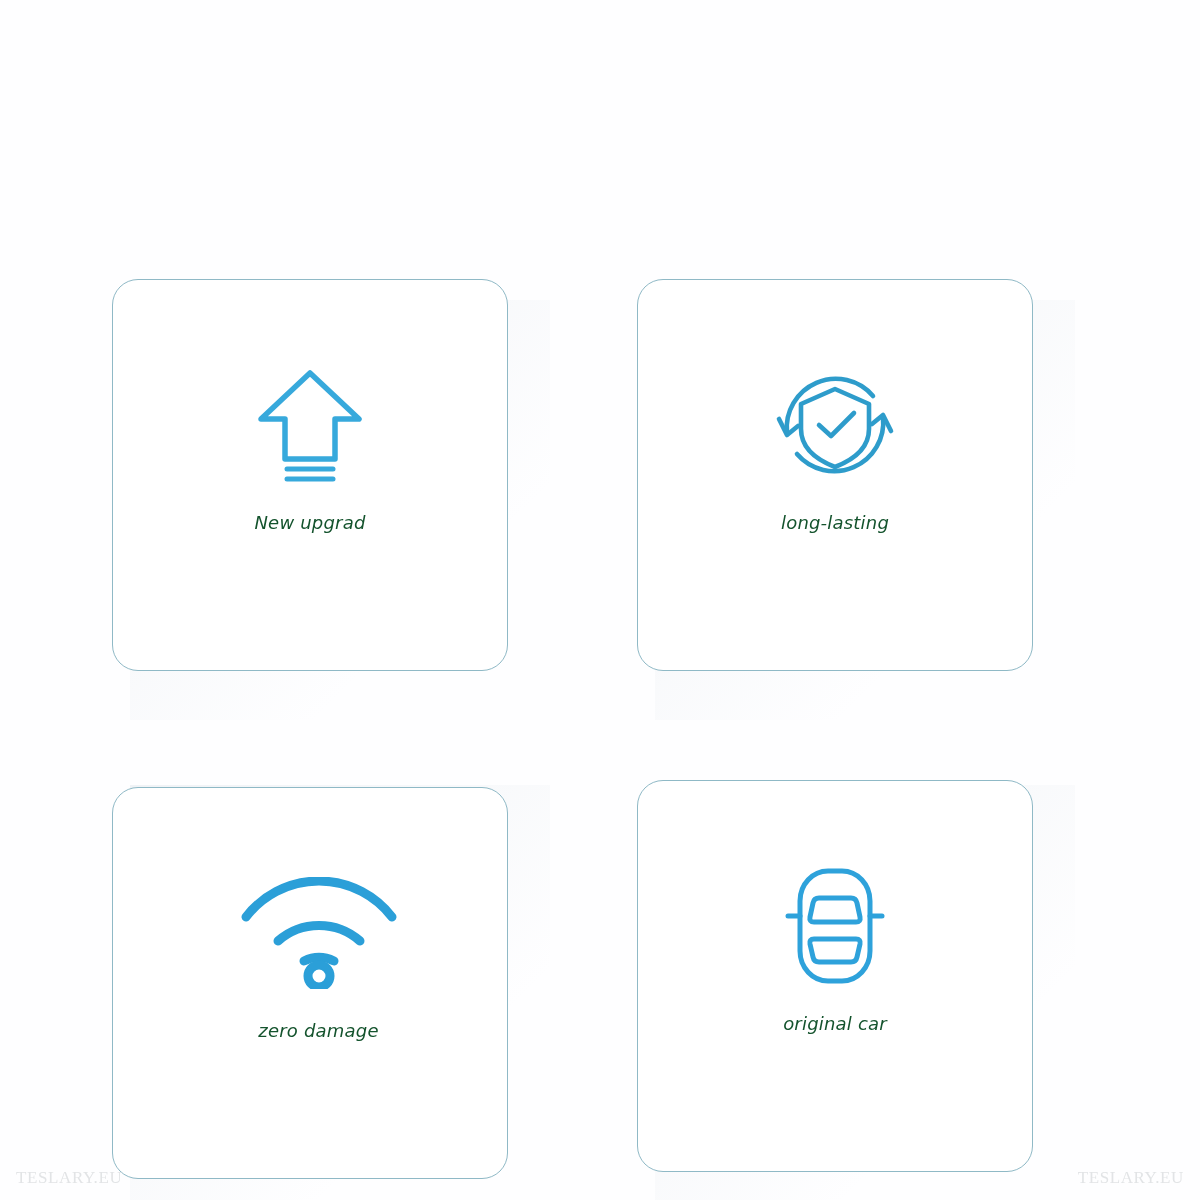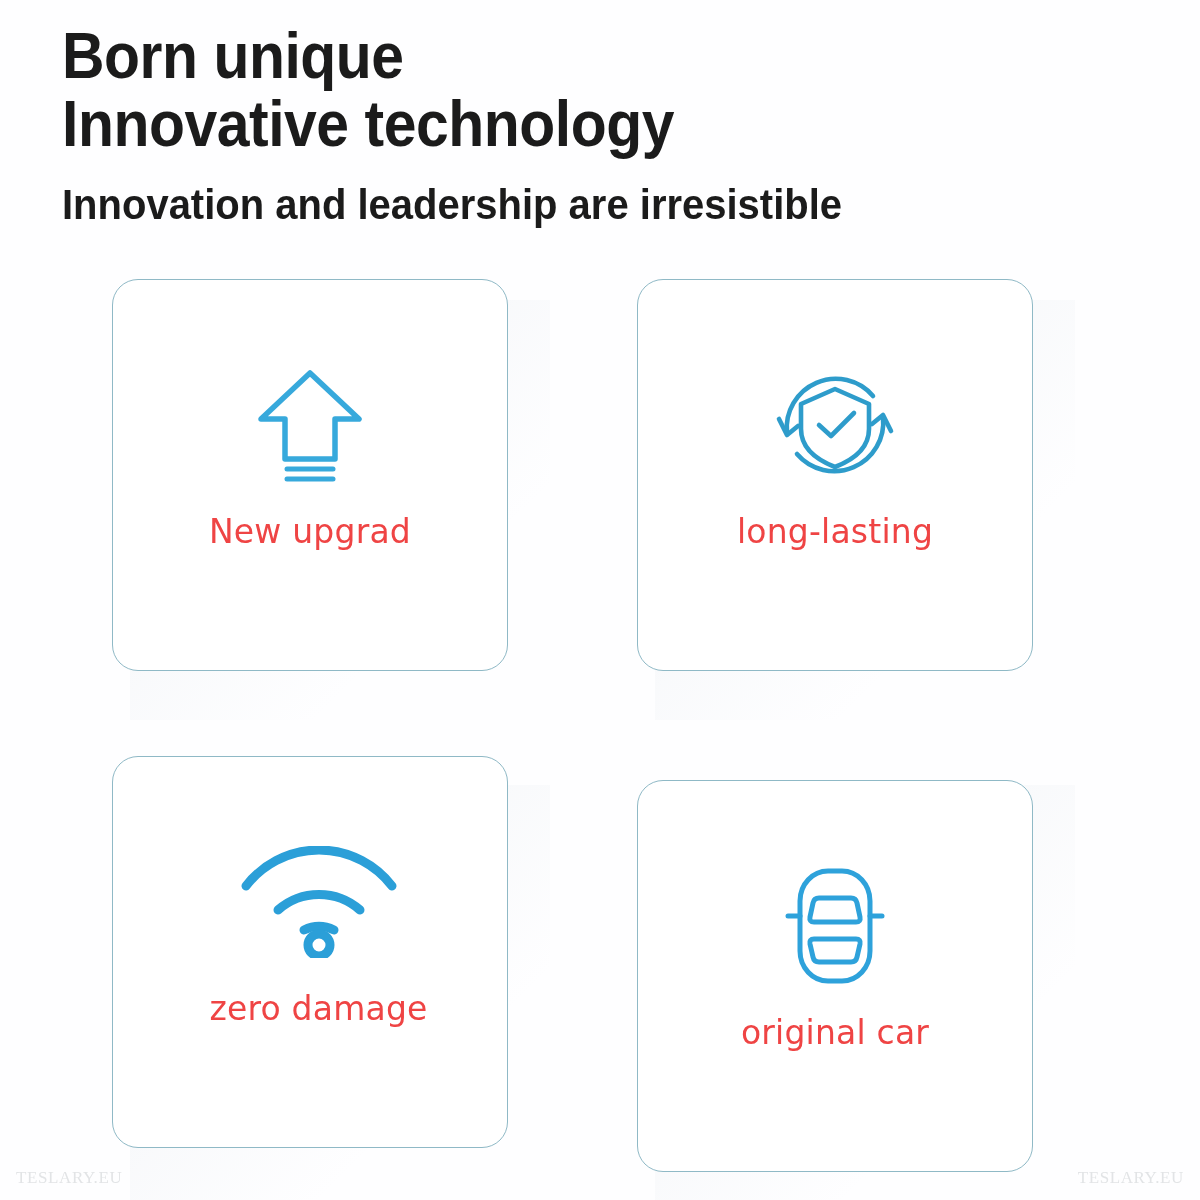--- a/index.html
+++ b/index.html
@@ -77,38 +77,39 @@
     border: 1.6px solid #8fb9c6;
     border-radius: 26px;
     background: #ffffff;
     box-sizing: border-box;
     display: flex;
     flex-direction: column;
     align-items: center;
   }
   .card.c1 { left: 0px;   top: 0px;   }
   .card.c2 { left: 525px; top: 0px;   }
-  .card.c3 { left: 0px;   top: 477px; padding-left: 17px; }
+  .card.c3 { left: 0px;   top: 508px; padding-left: 17px; }
   .card.c4 { left: 525px; top: 489px; margin-top: 12px; }
 
   .icon-wrap {
     margin-top: 80px;
     height: 130px;
     display: flex;
     align-items: center;
     justify-content: center;
   }
   .card-label {
     margin-top: 22px;
     font-family: "DejaVu Sans", sans-serif;
-    font-size: 33px;
+    font-size: 18px;
     font-weight: 400;
-    color: #ef4444;
+    color: #14532d;
     letter-spacing: 0.2px;
     white-space: nowrap;
+    font-style: italic;
   }
 
   .watermark {
     position: absolute;
     font-family: Liberation Serif, serif;
     font-size: 17px;
     letter-spacing: 0.6px;
     color: #e2e4e6;
   }
   .watermark.left  { left: 16px;  top: 1168px; }
@@ -117,25 +118,20 @@
 </head>
 <body>
 
 <div class="page">
 
   <div class="bg-wash w1"></div>
   <div class="bg-wash w2"></div>
   <div class="bg-wash w3"></div>
   <div class="bg-wash w4"></div>
 
-  <div class="headings">
-    <div class="headline">Born unique</div>
-    <div class="headline">Innovative technology</div>
-    <div class="subtitle">Innovation and leadership are irresistible</div>
-  </div>
 
   <div class="grid">
 
     <div class="card c1">
       <div class="icon-wrap">
         <svg width="118" height="124" viewBox="0 0 118 124" fill="none" aria-hidden="true">
           <path d="M59 10 L108 56 L84 56 L84 96 L34 96 L34 56 L10 56 Z" fill="none" stroke="#37A9DC" stroke-width="5.5" stroke-linejoin="round" stroke-linecap="round"></path>
           <line x1="36" y1="106" x2="82" y2="106" stroke="#37A9DC" stroke-width="5" stroke-linecap="round"></line>
           <line x1="36" y1="116" x2="82" y2="116" stroke="#37A9DC" stroke-width="5" stroke-linecap="round"></line>
         </svg>

